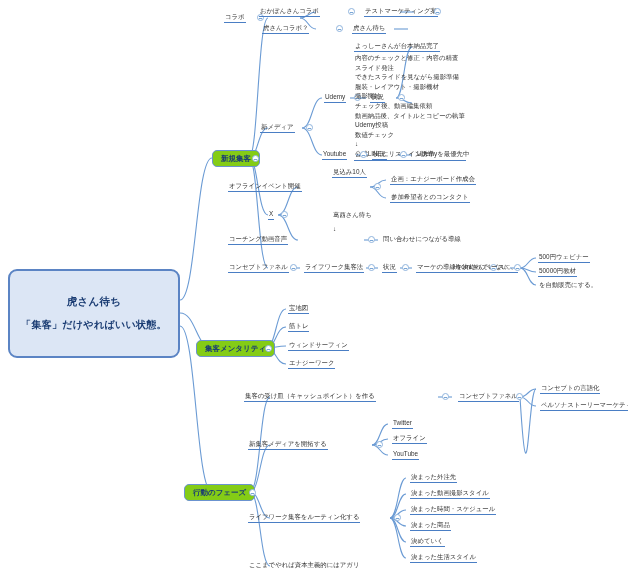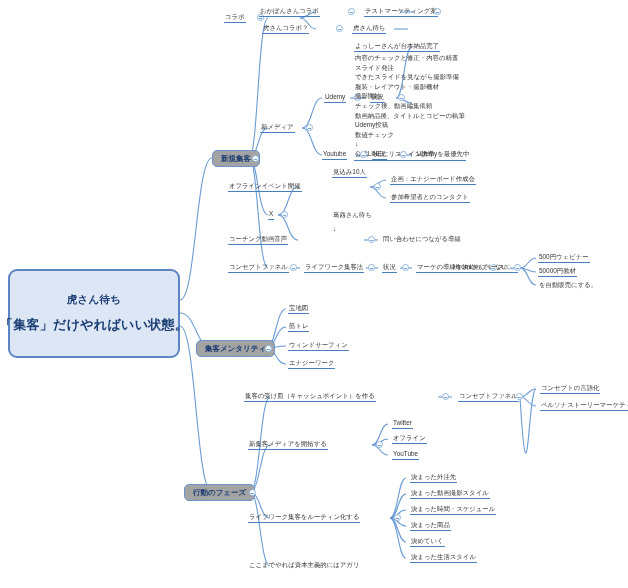--- a/index.html
+++ b/index.html
@@ -13,28 +13,28 @@
 
   
   .root{
     position:absolute;left:8px;top:269px;width:172px;height:89px;
     box-sizing:border-box;
     background:#dce6f5;border:2px solid #5b84c4;border-radius:9px;
     display:flex;flex-direction:column;align-items:center;justify-content:center;
     gap:9px;
   }
   .root .line{
-    font-size:13px;font-weight:bold;color:#1a3c73;letter-spacing:.3px;white-space:nowrap;
+    font-size:10px;font-weight:bold;color:#1a3c73;letter-spacing:.3px;white-space:nowrap;
   }
   .root .line.title{font-size:10.5px;}
 
   
   .l1{
     position:absolute;box-sizing:border-box;
-    background:#a3a3a3;border:1px solid #6b93cf;border-radius:5px;
+    background:#84cc16;border:1px solid #6b93cf;border-radius:5px;
     height:17px;padding:0 8px;
     display:flex;align-items:center;justify-content:center;
     font-size:7.5px;font-weight:bold;color:#1a3c73;white-space:nowrap;
   }
 
   
   .t{
     position:absolute;white-space:nowrap;font-size:6.4px;line-height:9px;
     color:#333;padding:0 1px 1px 1px;
   }

